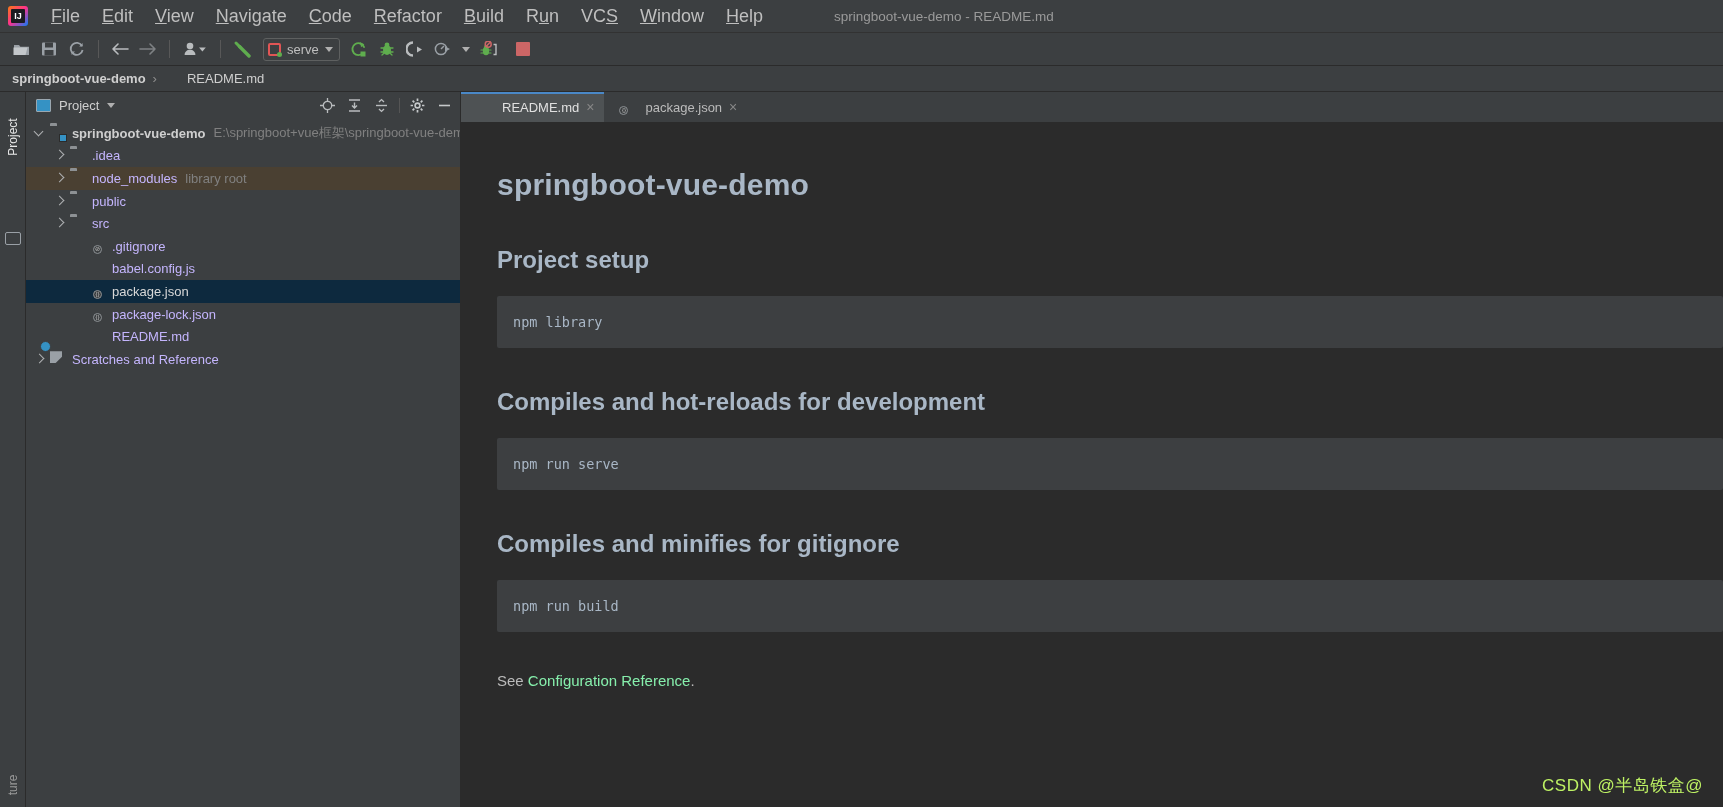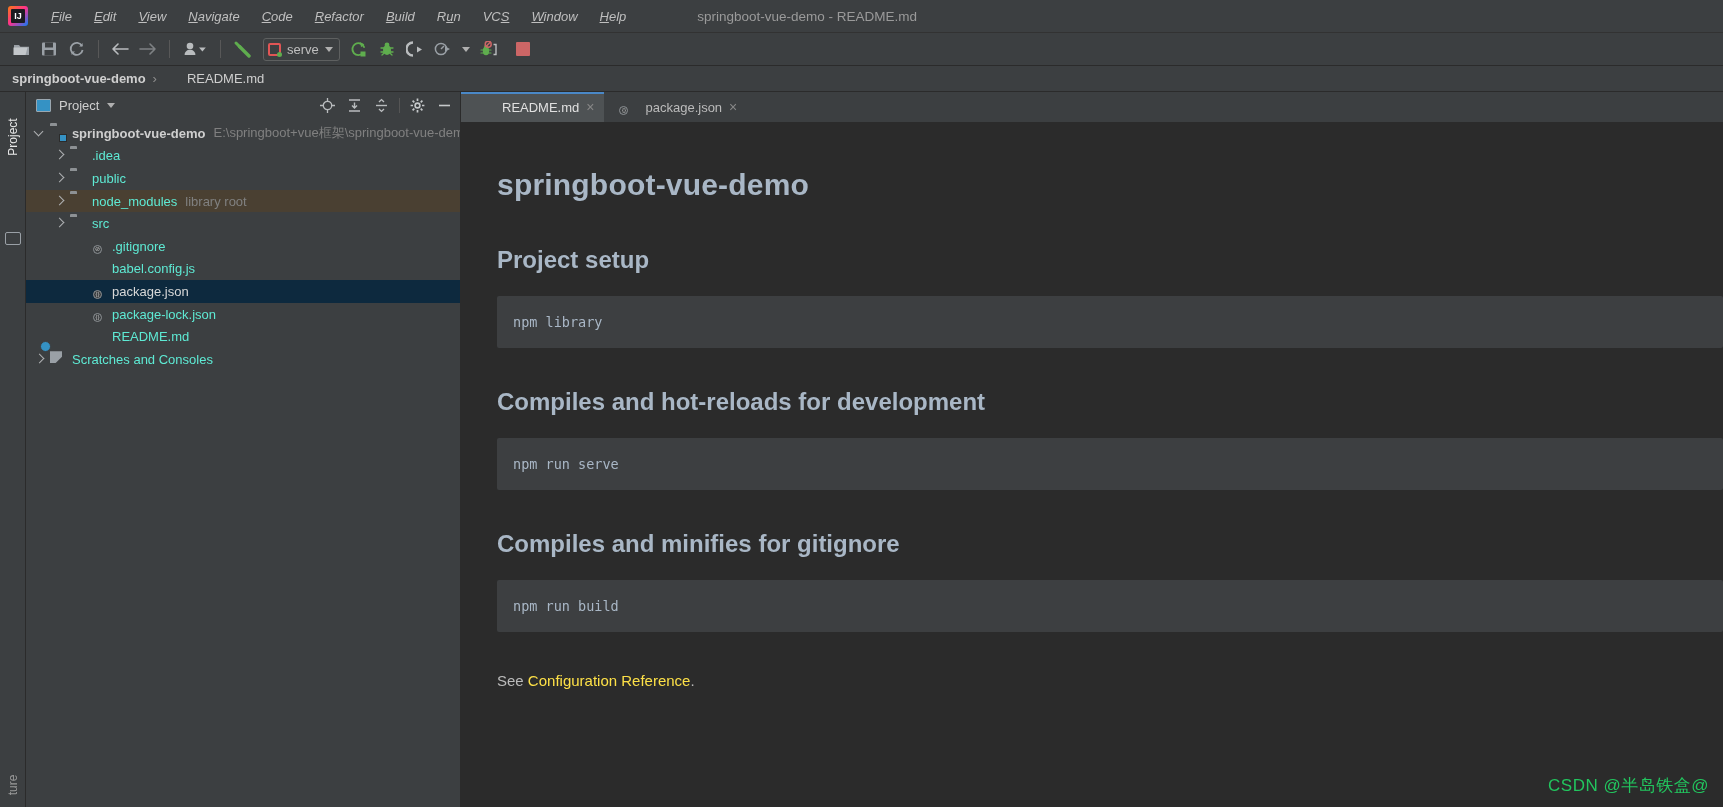--- a/index.html
+++ b/index.html
@@ -31,26 +31,25 @@
   }
   .app-logo::after {
     content: "IJ";
     position: absolute; inset: 3px;
     background: #1b1b20; color: #fff;
     font-size: 9px; font-weight: bold;
     display: flex; align-items: center; justify-content: center;
     border-radius: 1px;
   }
   .menu-item {
-    font-size: 13px;
+    font-size: 18px;
     color: #bfbfbf;
     padding: 3px 11px;
     cursor: default;
     white-space: nowrap;
-    font-style: italic;
   }
   .menu-item .mn { text-decoration: underline; }
   .win-title {
     font-size: 13.5px;
     color: #9a9a9a;
     margin-left: 60px;
     white-space: nowrap;
   }
 
   
@@ -221,21 +220,21 @@
   .scratch-ico::before{
     content:""; position:absolute; left:0;top:0;
     width:12px;height:12px;background:#9aa0a6;
     clip-path: polygon(0 0,100% 0,100% 45%,45% 100%,0 100%);
   }
   .scratch-ico::after{
     content:""; position:absolute; right:-1px;bottom:-1px;
     width:9px;height:9px;border-radius:50%;background:#3592c4;
     border:1px solid #3c3f41;
   }
-  .row-label { color: #5eead4; }
+  .row-label { color: #c4b5fd; }
   .row-label.bold { font-weight: bold; color: #cfcfcf; }
   .row-hint { color: #808080; margin-left: 8px; overflow: hidden; }
   .row.selected .row-label { color: #d8d8d8; }
 
   .pp-scroll-h {
     position: absolute; left: 0; bottom: 0; height: 9px; width: 100%;
     background: #3c3f41;
   }
 
   
@@ -271,25 +270,25 @@
   .md-code {
     background: #3d3f41;
     padding: 18px 0 18px 16px;
     font-family: "DejaVu Sans Mono", monospace;
     font-size: 13.5px;
     color: #a9b7c6;
     margin-bottom: 40px;
     border-radius: 2px;
   }
   .md-p { font-size: 15px; color: #bbbbbb; }
-  .md-link { color: #fde047; }
+  .md-link { color: #86efac; }
 
   .watermark {
-    position: absolute; right: 14px; bottom: 10px;
-    font-size: 17px; color: #22c55e;
+    position: absolute; right: 20px; bottom: 10px;
+    font-size: 17px; color: #bef264;
     letter-spacing: .5px;
   }
 
   svg { display: block; }
 </style>
 </head>
 <body>
 
 <div class="menubar">
   <div class="app-logo"></div>
@@ -467,37 +466,37 @@
           <span class="ico"><span class="folder module"></span></span>
           <span class="row-label bold">springboot-vue-demo</span>
           <span class="row-hint">E:\springboot+vue框架\springboot-vue-dem</span>
         </div>
         <div class="row">
           <span style="display:inline-block;width:28px"></span>
           <span class="twisty "></span>
           <span class="ico"><span class="folder"></span></span>
           <span class="row-label">.idea</span>
         </div>
-        <div class="row">
-          <span style="display:inline-block;width:28px"></span>
-          <span class="twisty "></span>
-          <span class="ico"><span class="folder"></span></span>
-          <span class="row-label">public</span>
-        </div>
         <div class="row hover">
           <span style="display:inline-block;width:28px"></span>
           <span class="twisty "></span>
           <span class="ico"><span class="folder"></span></span>
           <span class="row-label">node_modules</span>
           <span class="row-hint">library root</span>
         </div>
         <div class="row">
           <span style="display:inline-block;width:28px"></span>
           <span class="twisty "></span>
           <span class="ico"><span class="folder"></span></span>
+          <span class="row-label">public</span>
+        </div>
+        <div class="row">
+          <span style="display:inline-block;width:28px"></span>
+          <span class="twisty "></span>
+          <span class="ico"><span class="folder"></span></span>
           <span class="row-label">src</span>
         </div>
         <div class="row">
           <span style="display:inline-block;width:48px"></span>
           <span class="twisty none"></span>
           <span class="ico"><span class="file"></span><span class="dot-ovl">⊘</span></span>
           <span class="row-label">.gitignore</span>
         </div>
         <div class="row">
           <span style="display:inline-block;width:48px"></span>
@@ -520,21 +519,21 @@
         <div class="row">
           <span style="display:inline-block;width:48px"></span>
           <span class="twisty none"></span>
           <span class="ico"><span class="file"><span class="badge md">MD</span></span></span>
           <span class="row-label">README.md</span>
         </div>
         <div class="row">
           <span style="display:inline-block;width:8px"></span>
           <span class="twisty "></span>
           <span class="ico"><span class="scratch-ico"></span></span>
-          <span class="row-label">Scratches and Consoles</span>
+          <span class="row-label">Scratches and Reference</span>
         </div>
       </div>
     <div class="pp-scroll-h">
       
     </div>
   </div>
 
   <div class="editor">
     <div class="tabbar">
         <div class="tab active">

